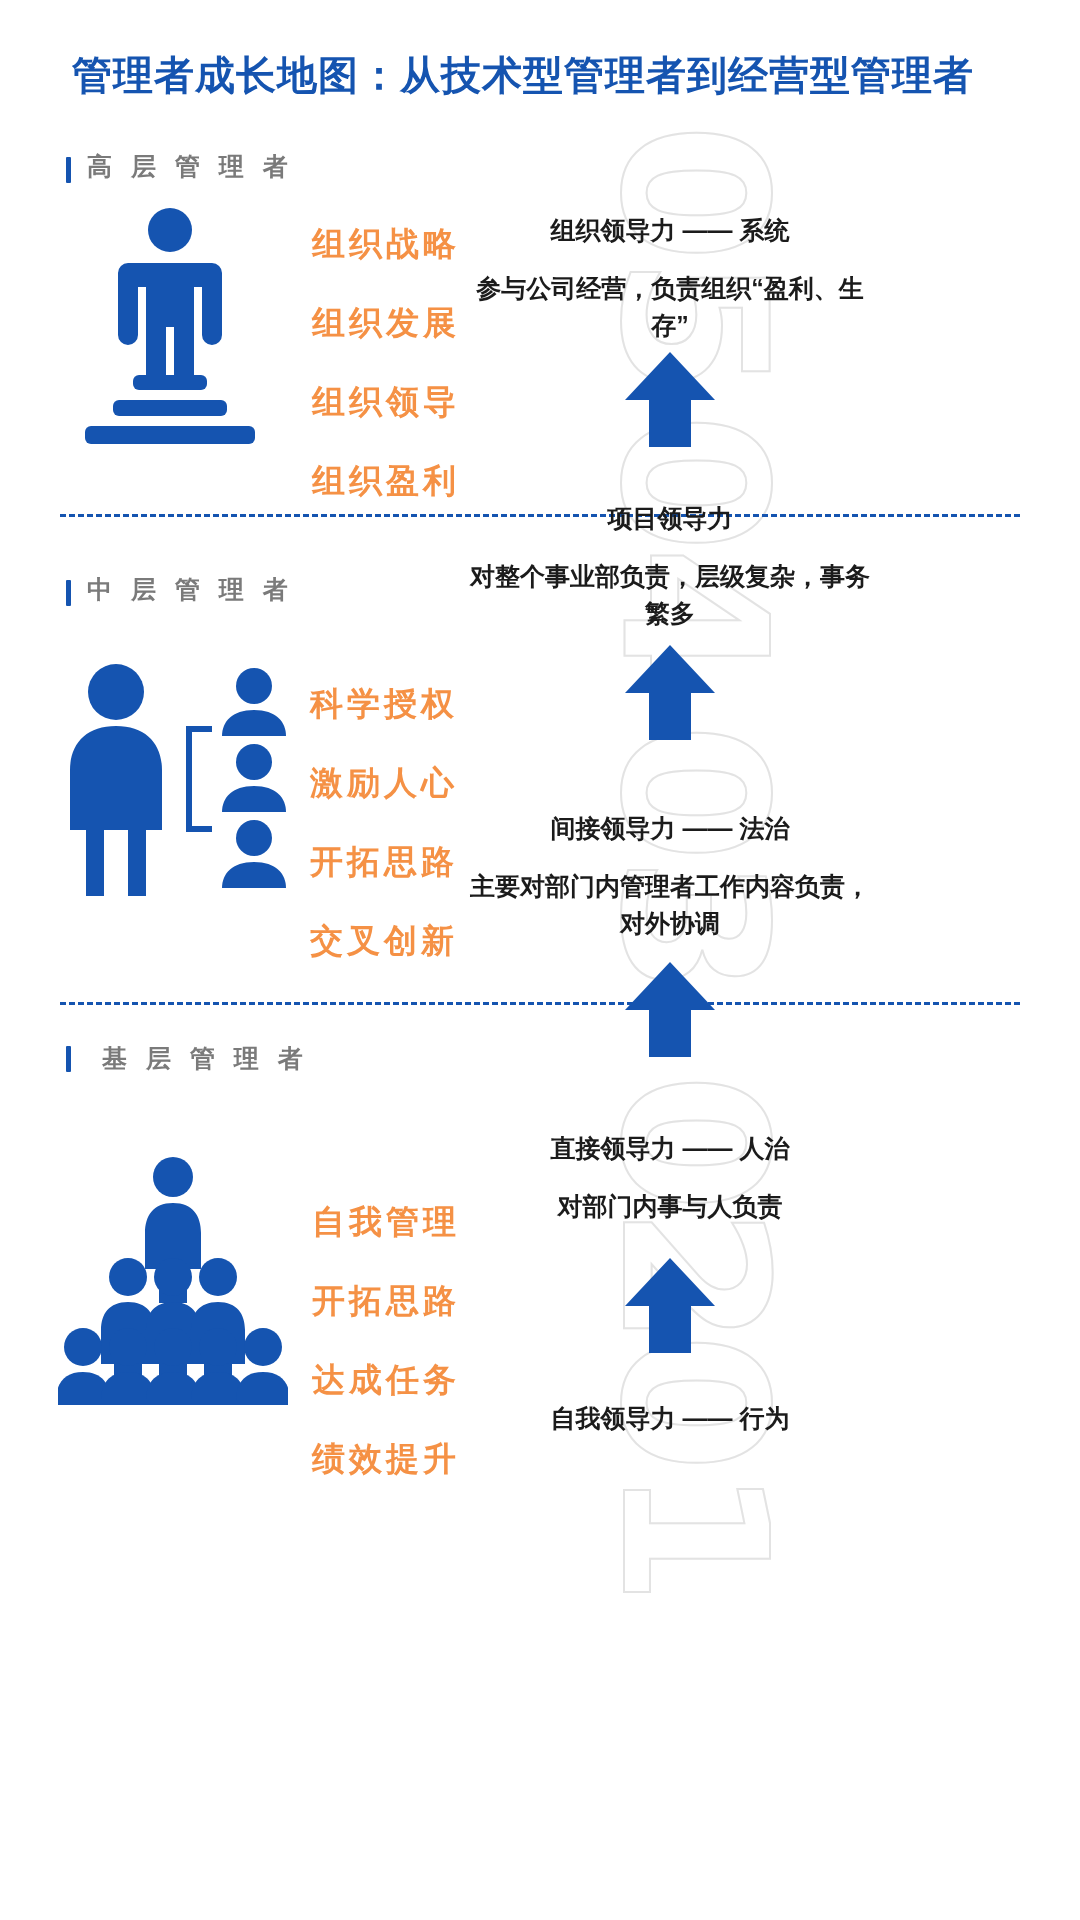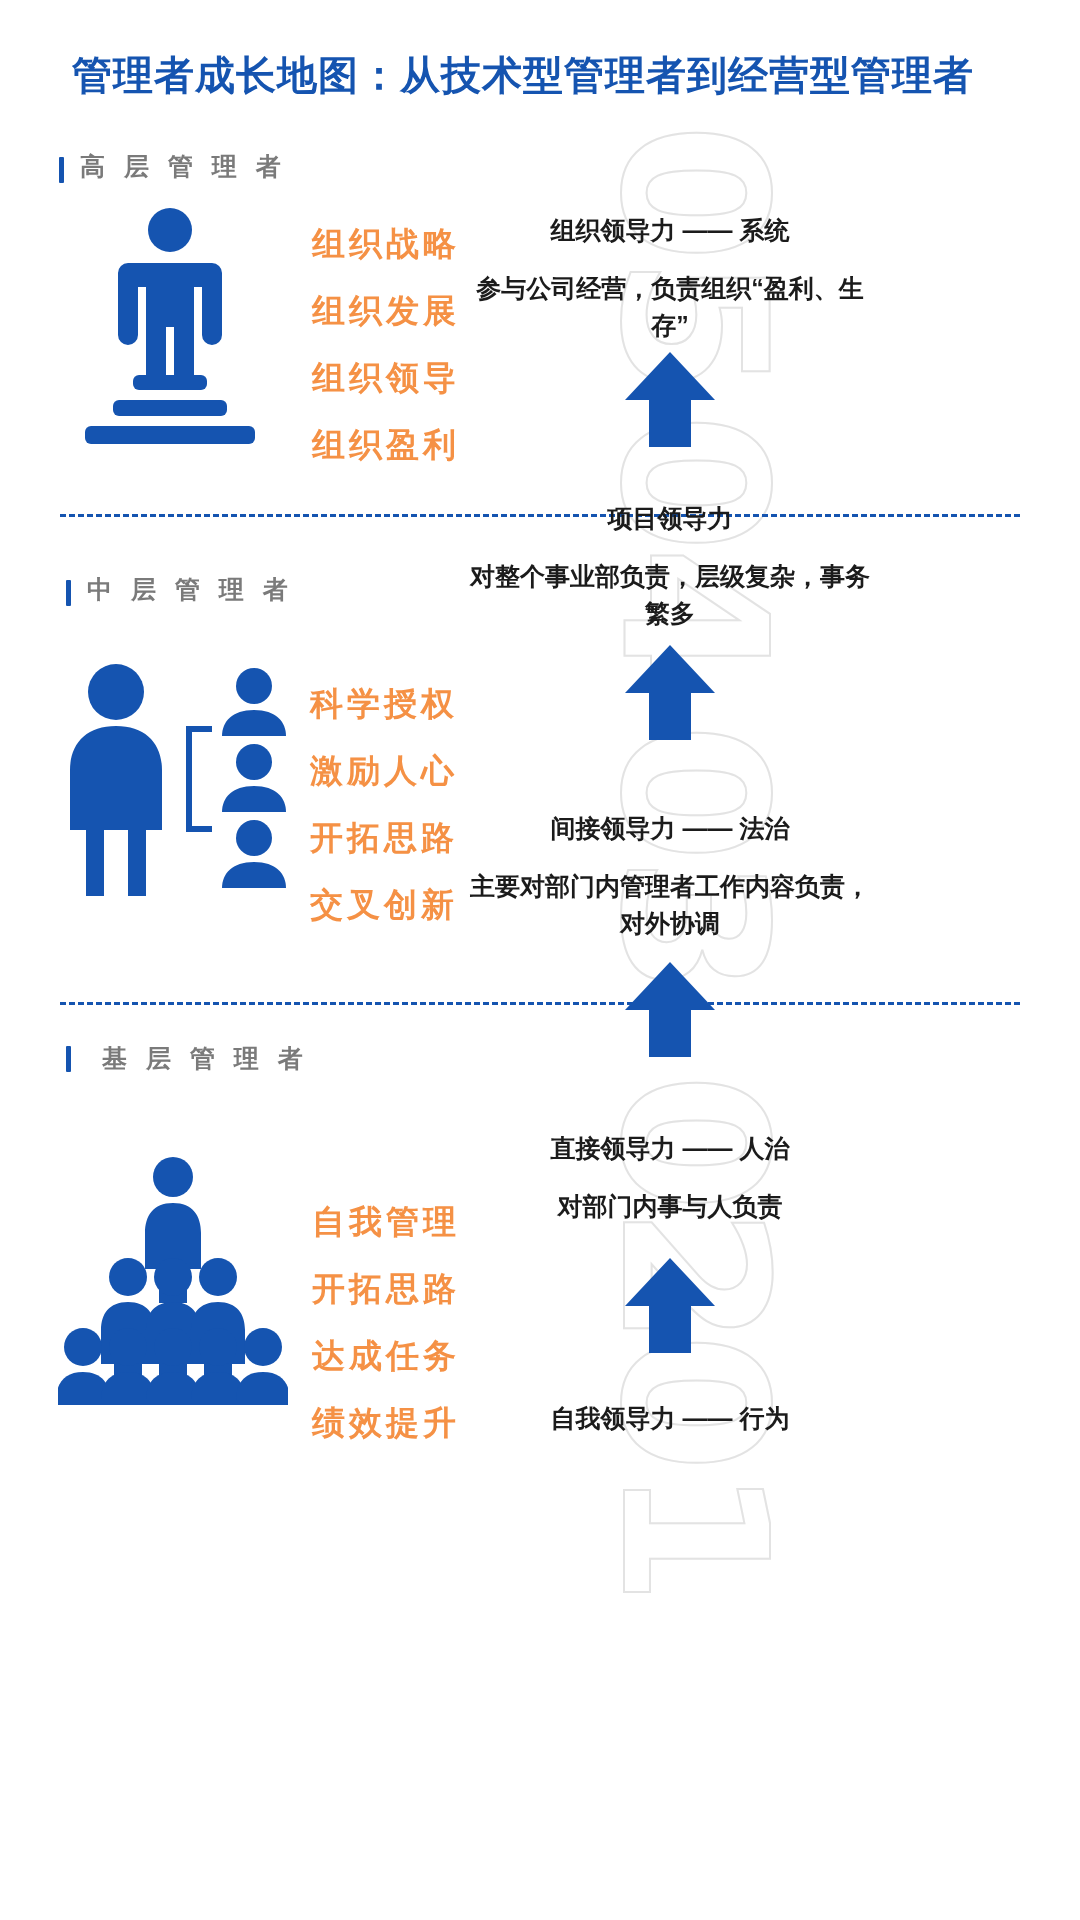--- a/index.html
+++ b/index.html
@@ -35,21 +35,21 @@
   
   .divider{
     position:absolute;left:60px;width:960px;height:0;
     border-top:3px dashed #1554B0;
   }
 
   
   .keywords{
     position:absolute;
     display:flex;flex-direction:column;
-    gap:22px;
+    gap:34px;
     font-size:33px;font-weight:bold;color:#F59145;
     letter-spacing:4px;
     text-align:left;
   }
 
   
   .desc{
     position:absolute;
     width:420px;
     text-align:center;
@@ -87,21 +87,21 @@
 <div class="page">
 
   <div class="title">管理者成长地图：从技术型管理者到经营型管理者</div>
 
   <div class="ghost" style="left:560px;top:140px;">05</div>
   <div class="ghost" style="left:560px;top:430px;">04</div>
   <div class="ghost" style="left:560px;top:740px;">03</div>
   <div class="ghost" style="left:560px;top:1090px;">02</div>
   <div class="ghost" style="left:560px;top:1350px;">01</div>
 
-  <div class="level-label" style="left:59px;top:150px;align-items:flex-end;">
+  <div class="level-label" style="left:66px;top:150px;align-items:flex-end;">
     <span class="bar"></span>
     <span>高 层 管 理 者</span>
   </div>
 
   <svg class="icon" style="left:55px;top:205px;" width="230" height="245" viewBox="0 0 230 245">
     <g fill="#1554B0">
       <circle cx="115" cy="25" r="22"></circle>
       <path d="M73 58 h84 a10 10 0 0 1 10 10 v62 a10 10 0 0 1 -20 0 v-48 h-8 v92 a10 10 0 0 1 -20 0 v-52 h-8 v52 a10 10 0 0 1 -20 0 v-92 h-8 v48 a10 10 0 0 1 -20 0 v-62 a10 10 0 0 1 10 -10 z"></path>
       <rect x="78" y="170" width="74" height="15" rx="6"></rect>
       <rect x="58" y="195" width="114" height="16" rx="6"></rect>

